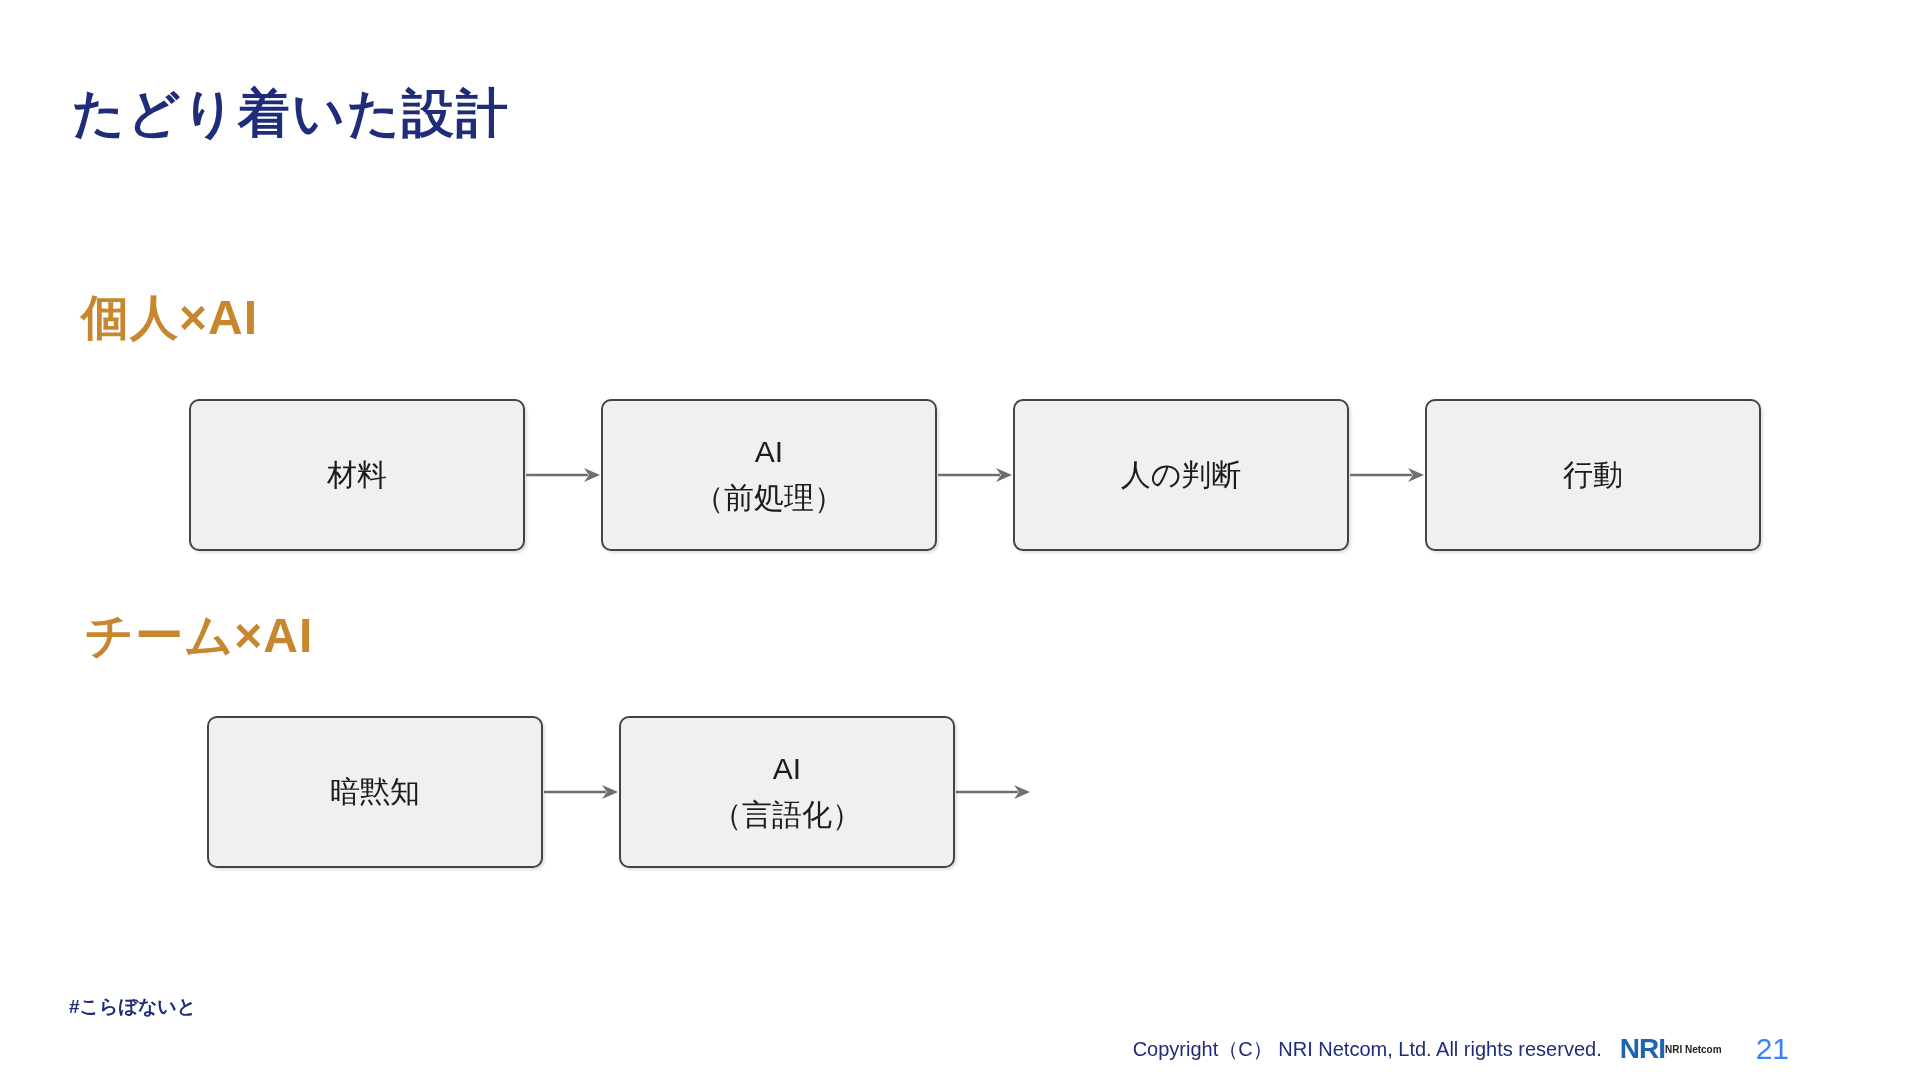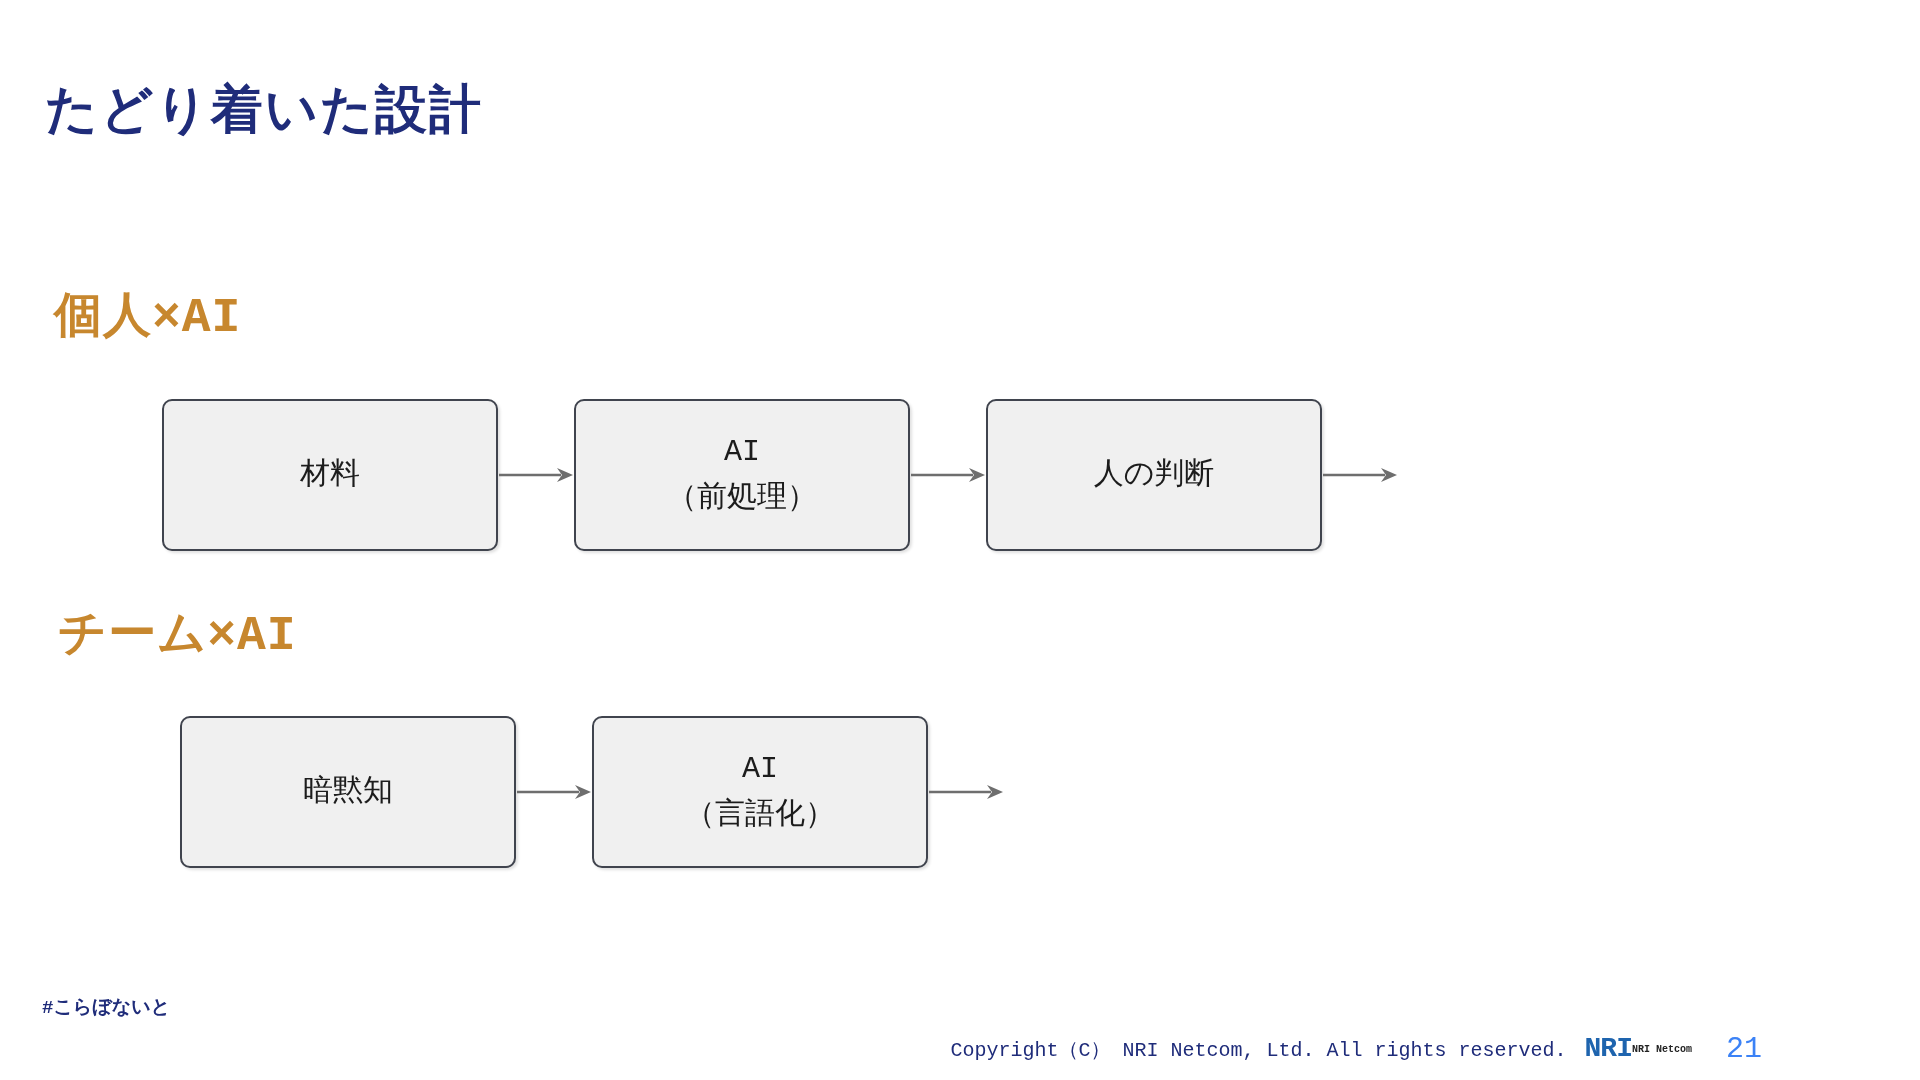--- a/index.html
+++ b/index.html
@@ -11,21 +11,22 @@
     --arrow: #6E6E6E;
     --logo-blue: #1E64AE;
     --text-dark: #1C1C1C;
   }
   .slide {
     position: relative;
     width: 1784px;
     height: 1080px;
     background: #ffffff;
     overflow: hidden;
-    font-family: Liberation Mono, monospace;
+    font-family: Liberation Sans, sans-serif;
+    margin-left: 27px;
   }
   .slide-title {
     position: absolute;
     left: 45px;
     top: 84px;
     margin: 0;
     font-size: 52px;
     font-weight: 800;
     letter-spacing: 2px;
     color: var(--navy);
@@ -156,20 +157,23 @@
     </div>
     <div class="flow-box">
       <div class="box-line">人の判断</div>
     </div>
     <div class="arrow">
       <svg width="76" height="22" viewBox="0 0 76 22">
           <line x1="1" y1="11" x2="63" y2="11" stroke="currentColor" stroke-width="2.5"></line>
           <path d="M59,4 L75,11 L59,18 L64,11 Z" fill="currentColor"></path>
         </svg>
     </div>
+    <div class="flow-box">
+      <div class="box-line">行動</div>
+    </div>
   </div>
 
   <h2 class="section-heading s2">チーム×AI</h2>
 
   <div class="flow-row row2">
     <div class="flow-box">
       <div class="box-line">暗黙知</div>
     </div>
     <div class="arrow">
       <svg width="76" height="22" viewBox="0 0 76 22">

